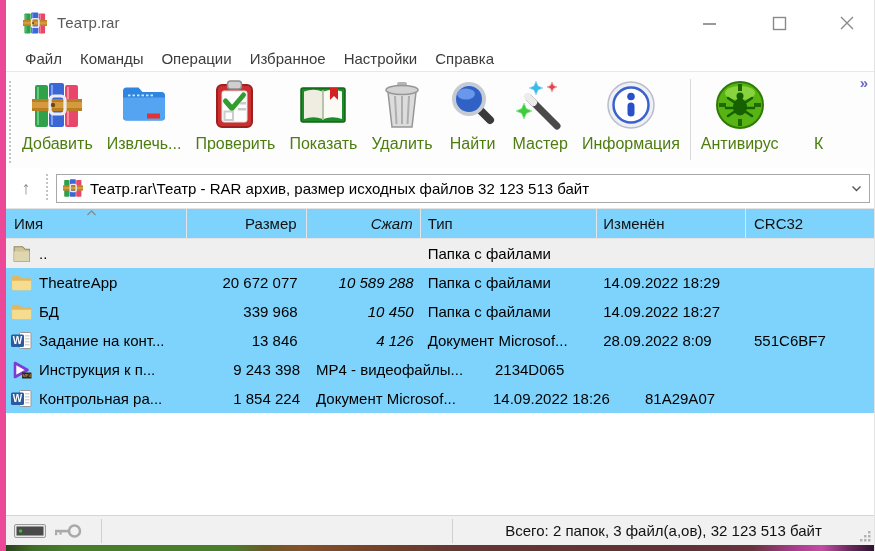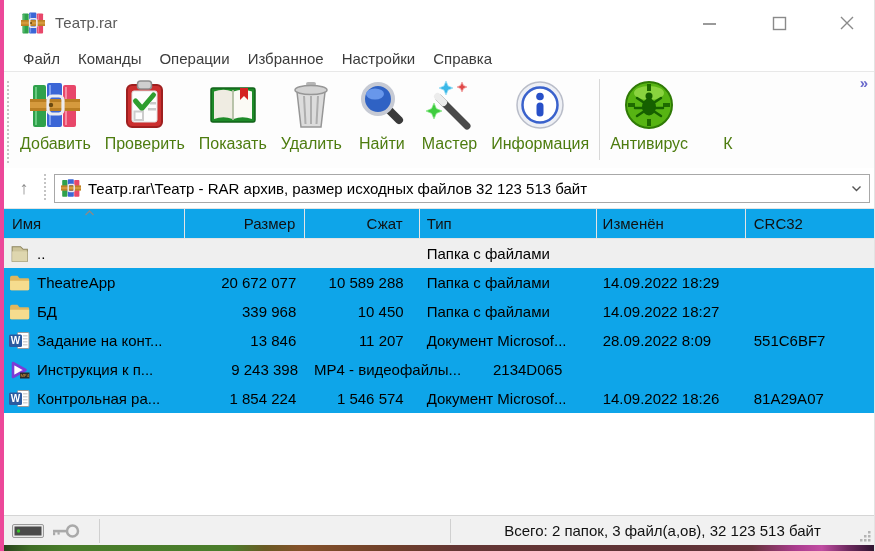--- a/index.html
+++ b/index.html
@@ -1,19 +1,19 @@
 <!DOCTYPE html>
 <html><head>
 <meta charset="utf-8">
 <style>
   * { margin:0; padding:0; box-sizing:border-box; }
   html,body { width:875px; height:551px; overflow:hidden; background:#fff;
     font-family:"Liberation Sans", sans-serif; }
   .window { width:875px; height:551px; display:flex; flex-direction:column;
-    background:#fff; border-left:4px solid #ec4899; border-right:1px solid #e3e3e3; }
+    background:#fff; border-left:6px solid #ec4899; border-right:1px solid #e3e3e3; }
 
   
   .titlebar { height:45px; display:flex; align-items:center; position:relative; background:#fff; }
   .titlebar .app-icon { margin:0 10px 0 17px; width:24px; height:24px; }
   .titlebar .title { font-size:15px; color:#5a5a5a; }
   .win-btn { position:absolute; top:8px; width:30px; height:30px; display:flex;
     align-items:center; justify-content:center; cursor:default; }
   .win-btn.min { right:150px; } .win-btn.max { right:80px; } .win-btn.cls { right:12px; }
 
   
@@ -40,30 +40,30 @@
   .addr-grip { width:5px; height:28px; margin:0 5px 0 6px;
     background:repeating-linear-gradient(180deg,#c4c4c4 0 2px,transparent 2px 4px);
     background-size:2px 100%; background-repeat:no-repeat; }
   .combo { flex:1; margin-right:4px; height:29px; border:1px solid #a8a8a8; background:#fff;
     display:flex; align-items:center; padding:0 6px; }
   .combo .combo-icon { width:20px; height:20px; margin-right:7px; flex:none; }
   .combo .combo-text { flex:1; font-size:15px; color:#000; white-space:nowrap; overflow:hidden; }
   .combo .combo-arrow { flex:none; margin-left:4px; }
 
   
-  .list { flex:1; display:flex; flex-direction:column; overflow:hidden; background:#0ea5e9; }
+  .list { flex:1; display:flex; flex-direction:column; overflow:hidden; background:#7dd3fc; }
   .hdr { height:31px; display:flex; border-top:1px solid #e4e4e4; border-bottom:1px solid #e4e4e4;
     position:relative; flex:none; }
   .hcell { font-size:15px; color:#111; display:flex; align-items:center;
     border-right:1px solid #e4e4e4; height:100%; }
   .hcell.right { justify-content:flex-end; }
   .sort-ind { position:absolute; left:79px; top:0px; }
   .c-name { width:182px; padding-left:8px; }
   .c-size { width:121px; padding-right:9px; }
-  .c-packed { width:115px; padding-right:16px; }
+  .c-packed { width:115px; padding-right:7px;font-style:italic; }
   .c-type { width:178px; padding-left:7px; }
   .c-mod  { width:150px; padding-left:6px; }
   .c-crc  { width:129px; padding-left:8px; border-right:none !important; }
   .row { height:29px; display:flex; align-items:center; font-size:15px; color:#000; flex:none; }
   .row.selected { background:#efefef; }
   .cell { display:flex; align-items:center; height:100%; white-space:nowrap; overflow:hidden; }
   .cell.right { justify-content:flex-end; }
   .name-inner { display:flex; align-items:center; }
   .row .c-name { padding-left:5px; }
   .ficon { width:21px; height:18px; margin-right:7px; flex:none; }
@@ -146,20 +146,36 @@
           <rect x="0" y="19" width="50" height="12" fill="#d59a3d"></rect>
             <rect x="0" y="19" width="50" height="3" fill="#b97e22"></rect>
             <rect x="0" y="28" width="50" height="3" fill="#b97e22"></rect>
           <rect x="18" y="16" width="15" height="18" rx="4" fill="none" stroke="#ececf0" stroke-width="3.2"></rect>
           <circle cx="21" cy="25" r="2.2" fill="#6b4a12"></circle>
         </svg>
       </span>
       <span class="tlabel">Добавить</span>
     </div>
 
+    <div class="tbtn">
+      <span class="ticon">
+        <svg width="50" height="50" viewBox="0 0 50 50">
+          <path d="M4 11 q0-3.5 3.5-3.5 h12 l4 4.5 h19 q3.5 0 3.5 3.5 v21.5 q0 3.5-3.5 3.5 h-35 q-3.5 0-3.5-3.5 z" fill="#2e86e0"></path>
+          <path d="M4 17.5 h42 v19.5 q0 3.5-3.5 3.5 h-35 q-3.5 0-3.5-3.5 z" fill="#55a4f2"></path>
+          <rect x="9" y="14.5" width="2.5" height="1.8" fill="#cfe6fb"></rect>
+            <rect x="13.5" y="14.5" width="2.5" height="1.8" fill="#cfe6fb"></rect>
+          <rect x="18" y="14.5" width="2.5" height="1.8" fill="#cfe6fb"></rect>
+            <rect x="22.5" y="14.5" width="2.5" height="1.8" fill="#cfe6fb"></rect>
+          <rect x="27" y="14.5" width="2.5" height="1.8" fill="#cfe6fb"></rect>
+            <rect x="31.5" y="14.5" width="2.5" height="1.8" fill="#cfe6fb"></rect>
+          <rect x="28" y="33.5" width="13" height="5" fill="#e23333"></rect>
+        </svg>
+      </span>
+      <span class="tlabel">Извлечь...</span>
+    </div>
 
     <div class="tbtn">
       <span class="ticon">
         <svg width="48" height="52" viewBox="0 0 48 52">
           <rect x="6" y="6" width="35" height="42" rx="5" fill="#cc2f2f" stroke="#9e1f1f" stroke-width="2"></rect>
           <rect x="11" y="12" width="25" height="31" rx="2" fill="#fdfdfd" stroke="#e0e0e0"></rect>
           <rect x="16.5" y="2" width="14" height="8" rx="3" fill="#cfcfcf" stroke="#8f8f8f" stroke-width="1.5"></rect>
           <path d="M14.5 22 l6.5 7.5 l11.5 -13.5" stroke="#2f9e2f" stroke-width="5" fill="none" stroke-linecap="round" stroke-linejoin="round"></path>
           <rect x="29" y="23" width="6" height="2.5" fill="#c9c9c9"></rect>
             <rect x="27" y="29" width="8" height="2.5" fill="#c9c9c9"></rect>
@@ -354,21 +370,21 @@
               <rect x="14" y="6.2" width="4.5" height="1.2" fill="#c9c9c9"></rect>
           <rect x="14" y="9.2" width="4.5" height="1.2" fill="#c9c9c9"></rect>
               <rect x="14" y="12.2" width="4.5" height="1.2" fill="#c9c9c9"></rect>
           <rect x="0" y="2.5" width="13" height="12.5" rx="1.5" fill="#2b5aa0"></rect>
           <text x="6.5" y="12.2" font-size="10" font-weight="bold" fill="#fff" text-anchor="middle" font-family="Liberation Sans, sans-serif">W</text>
             </svg>
         <span>Задание на конт...</span>
           </span>
         </div>
       <div class="cell c-size right">13 846</div>
-      <div class="cell c-packed right">11 207</div>
+      <div class="cell c-packed right">4 126</div>
       <div class="cell c-type">Документ Microsof...</div>
       <div class="cell c-mod">28.09.2022 8:09</div>
       <div class="cell c-crc">551C6BF7</div>
     </div>
 
     <div class="row">
       <div class="cell c-name">
           <span class="name-inner">
         <svg class="ficon" viewBox="0 0 21 18">
           <path d="M4 2 L16.5 9 L4 16 Z" fill="#fff" stroke="#7b3bd6" stroke-width="2.6" stroke-linejoin="round"></path>
@@ -392,21 +408,20 @@
               <rect x="14" y="6.2" width="4.5" height="1.2" fill="#c9c9c9"></rect>
           <rect x="14" y="9.2" width="4.5" height="1.2" fill="#c9c9c9"></rect>
               <rect x="14" y="12.2" width="4.5" height="1.2" fill="#c9c9c9"></rect>
           <rect x="0" y="2.5" width="13" height="12.5" rx="1.5" fill="#2b5aa0"></rect>
           <text x="6.5" y="12.2" font-size="10" font-weight="bold" fill="#fff" text-anchor="middle" font-family="Liberation Sans, sans-serif">W</text>
             </svg>
         <span>Контрольная ра...</span>
           </span>
         </div>
       <div class="cell c-size right">1 854 224</div>
-      <div class="cell c-packed right">1 546 574</div>
       <div class="cell c-type">Документ Microsof...</div>
       <div class="cell c-mod">14.09.2022 18:26</div>
       <div class="cell c-crc">81A29A07</div>
     </div>
 
     <div class="filler"></div>
   </div>
 
   <div class="statusbar">
     <div class="sb-icons">

